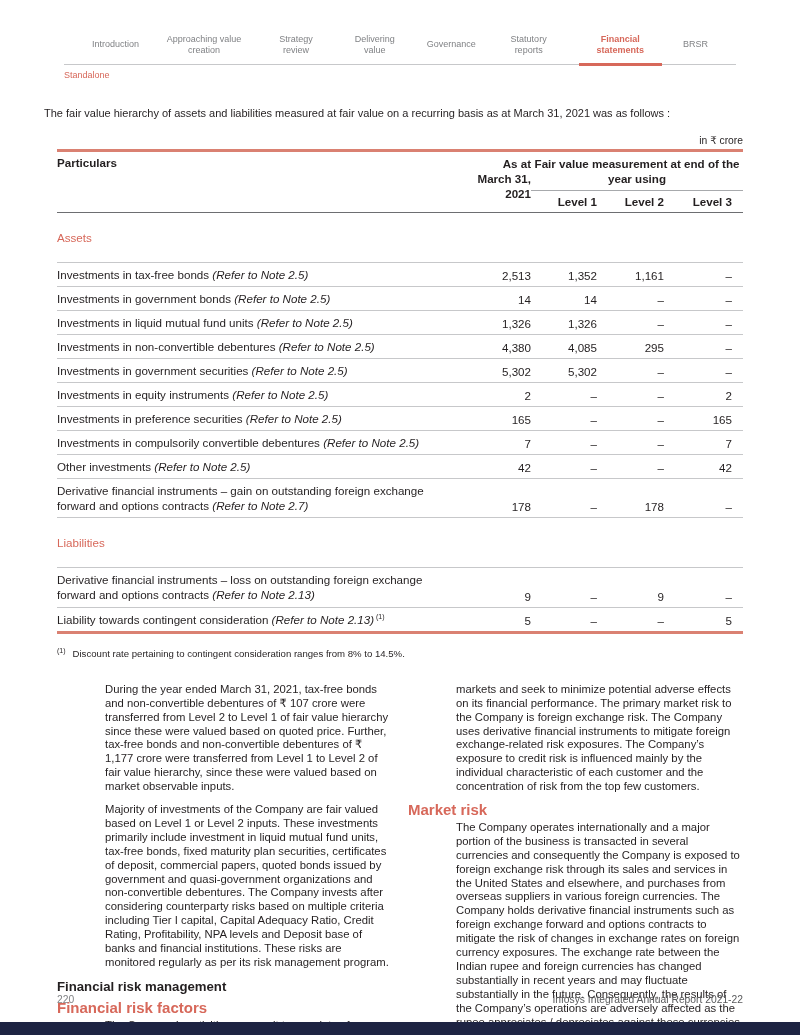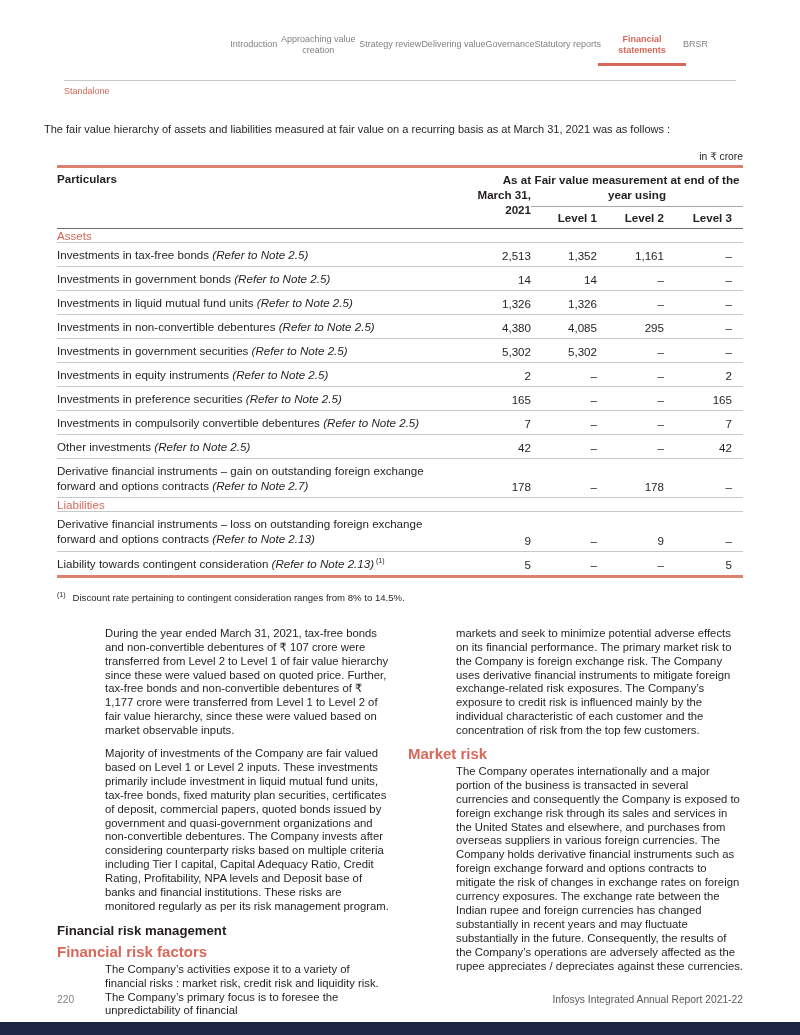--- a/index.html
+++ b/index.html
@@ -16,22 +16,22 @@
     position:relative;
     width:800px;height:1035px;
     background:#fff;
     overflow:hidden;
     font-family:"Liberation Sans","DejaVu Sans",sans-serif;
     color:var(--text);
   }
   
   .nav{margin:34px 64px 0;position:relative;}
   .nav-items{
-    display:flex;justify-content:flex-end;align-items:center;
-    padding:0 28px 24px;border-bottom:1px solid var(--rule);
+    display:flex;justify-content:flex-start;align-items:center;
+    padding:0 28px 8px;border-bottom:1px solid var(--rule);gap:24px;
   }
   .nav-item{
     font-size:9px;line-height:1.2;color:var(--muted);
     text-align:center;max-width:82px;position:relative;white-space:normal;
   }
   .nav-item.active{color:var(--accent);font-weight:bold;}
   .nav-item.active::after{
     content:"";position:absolute;left:-3px;right:-3px;bottom:-10px;height:3px;
     background:var(--accent);
   }
@@ -54,21 +54,21 @@
   th.asat{text-align:right;vertical-align:top;padding-top:7px;
     border-bottom:1.5px solid #6d6e71;}
   th.asat span{display:inline-block;width:64px;text-align:right;line-height:1.3;}
   th.group{text-align:center;vertical-align:top;padding-top:7px;line-height:1.3;
     border-bottom:1px solid #a7a9ac;}
   th.level{text-align:right;padding:3px 3px 6px 0;
     border-bottom:1.5px solid #6d6e71;}
   th.level:last-child{padding-right:11px;}
   tr.section-row td{
     color:var(--accent);border-bottom:1px solid var(--rule);
-    padding:0 0;
+    padding:18px 0;
   }
   tr.data-row td{border-bottom:1px solid var(--rule);vertical-align:bottom;}
   tr.data-row:last-child td{border-bottom:3px solid var(--table-border);}
   td.particulars{text-align:left;line-height:1.3;padding-right:10px;}
   td.num{text-align:right;white-space:nowrap;padding-right:3px;}
   td.num.c3{padding-right:11px;}
   table.fv i{}
   table.fv sup,.footnote sup{font-size:7px;vertical-align:super;}
   .footnote{margin:13px 57px 0;font-size:9.6px;color:var(--text);}
   .footnote sup{margin-right:7px;}

